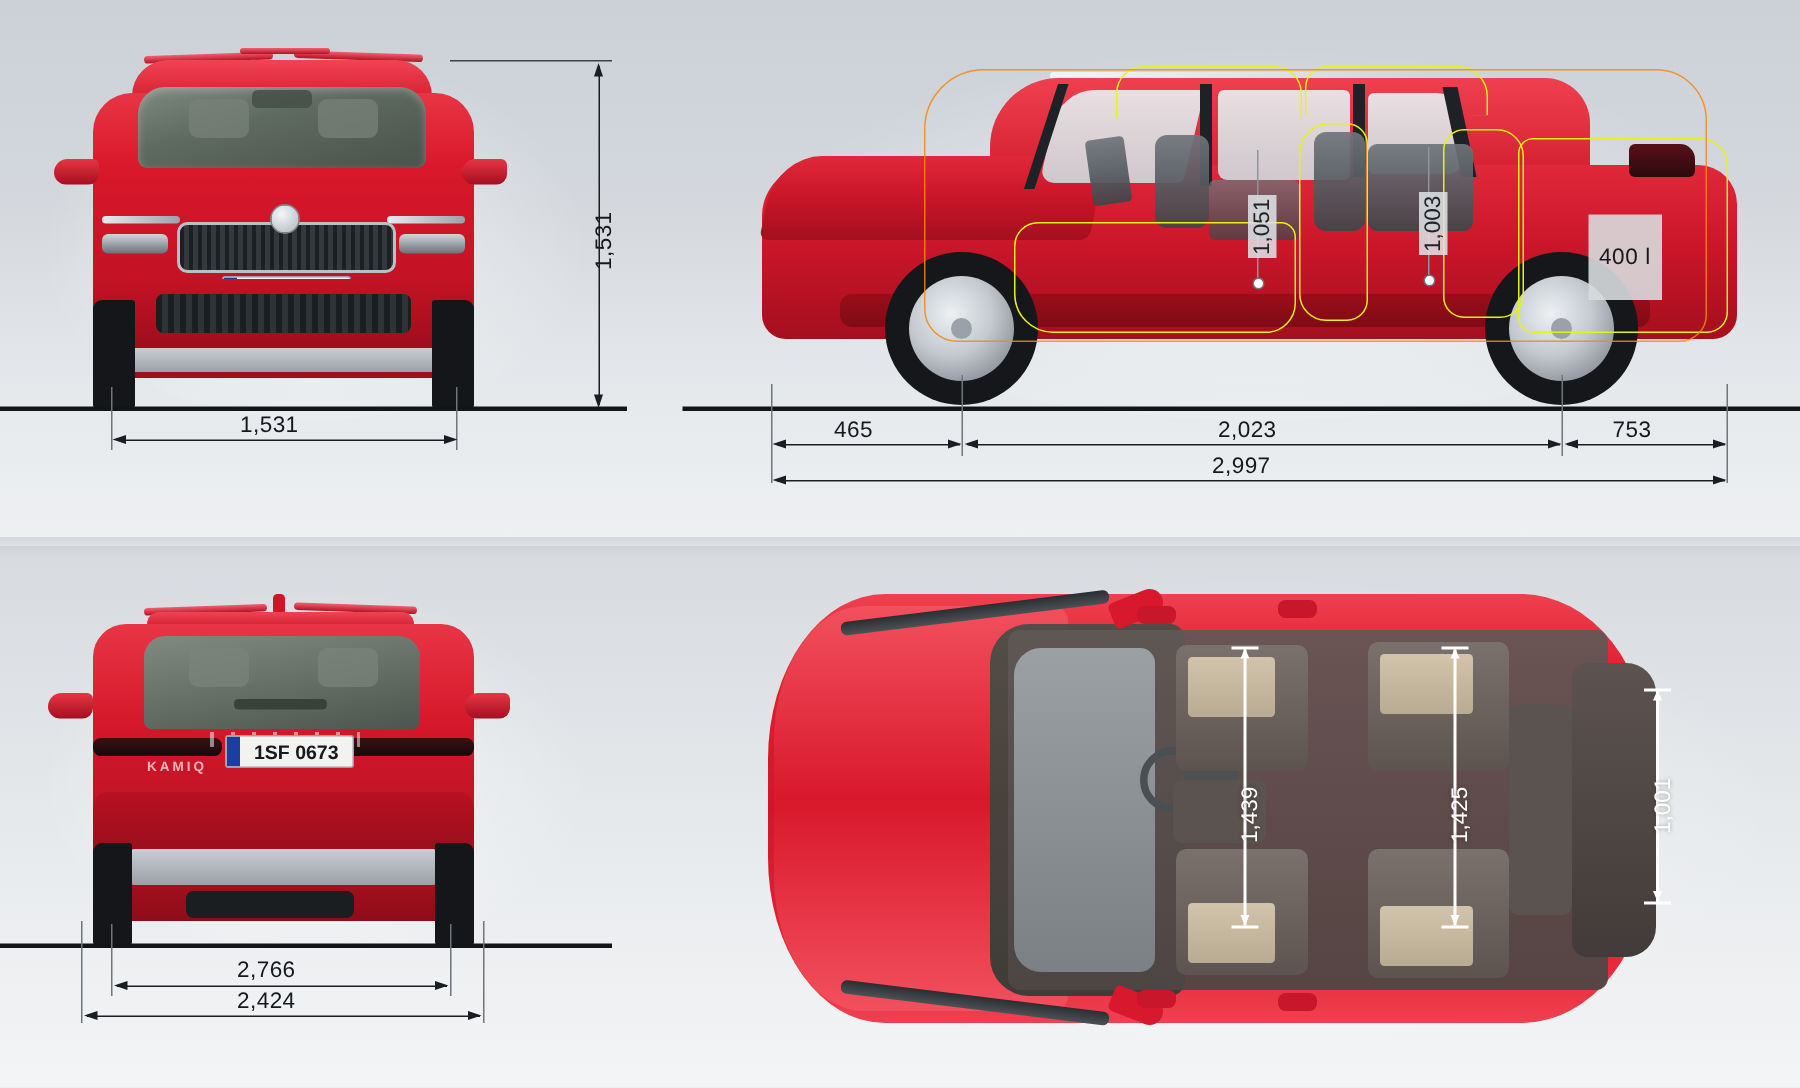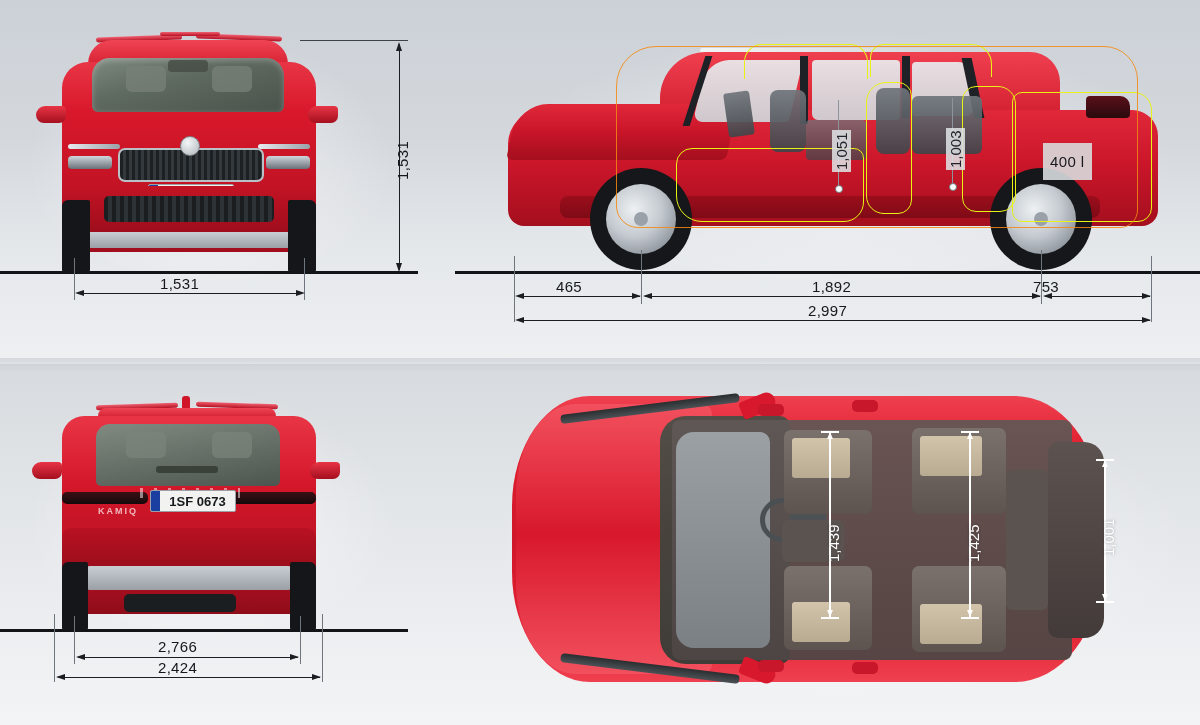--- a/index.html
+++ b/index.html
@@ -49,21 +49,21 @@
     transform-origin:0 0;transform:rotate(-90deg);text-shadow:0 0 3px rgba(0,0,0,.35);}
 
   
   .gleader{position:absolute;background:#8d949c;width:1.4px;}
   .gdot{position:absolute;width:6px;height:6px;border-radius:50%;background:#fff;border:1px solid #6f767e;}
   .glabel{position:absolute;font-size:15px;color:#20242a;white-space:nowrap;
     background:rgba(221,224,227,.88);padding:1px 2px;
     transform-origin:0 0;transform:rotate(-90deg);}
 
   .badge{position:absolute;font-size:15px;color:#17191d;background:rgba(216,219,222,.9);
-    padding:10px 7px;white-space:nowrap;letter-spacing:.4px;}
+    padding:20px 7px;white-space:nowrap;letter-spacing:.4px;margin-left:16px;}
 
   
   .fv-body{position:absolute;border-radius:26px 26px 10px 10px;
     background:linear-gradient(180deg,#e83545 0%,#d9182b 26%,#bf1224 72%,#a00e1d 100%);}
   .fv-roof{position:absolute;border-radius:24px 24px 0 0;
     background:linear-gradient(180deg,#ef4454,#cf1527);}
   .fv-wind{position:absolute;border-radius:18px 18px 6px 6px;
     background:linear-gradient(165deg,#7e8a80 0%,#5f6a60 40%,#49534b 100%);
     box-shadow:inset 0 2px 6px rgba(255,255,255,.28);}
   .fv-rail{position:absolute;height:5px;border-radius:3px;
@@ -259,26 +259,26 @@
     <div class="ext" style="left:1151px;top:256px;height:66px;"></div>
 
     <div class="dimline" style="left:518px;top:296px;width:122px;"></div>
     <div class="arrL" style="left:515px;top:293px;"></div>
     <div class="arrR" style="left:632px;top:293px;"></div>
     <div class="dimlabel" style="left:556px;top:278px;">465</div>
 
     <div class="dimline" style="left:645px;top:296px;width:395px;"></div>
     <div class="arrL" style="left:643px;top:293px;"></div>
     <div class="arrR" style="left:1032px;top:293px;"></div>
-    <div class="dimlabel" style="left:812px;top:278px;">1,892</div>
+    <div class="dimlabel" style="left:812px;top:278px;">2,023</div>
 
     <div class="dimline" style="left:1045px;top:296px;width:105px;"></div>
     <div class="arrL" style="left:1043px;top:293px;"></div>
     <div class="arrR" style="left:1142px;top:293px;"></div>
-    <div class="dimlabel" style="left:1033px;top:278px;">753</div>
+    <div class="dimlabel" style="left:1075px;top:278px;">753</div>
 
     <div class="dimline" style="left:518px;top:320px;width:632px;"></div>
     <div class="arrL" style="left:515px;top:317px;"></div>
     <div class="arrR" style="left:1142px;top:317px;"></div>
     <div class="dimlabel" style="left:808px;top:302px;">2,997</div>
   </div>
 
   <div>
     <div class="glow" style="left:20px;top:385px;width:380px;height:250px;background:radial-gradient(ellipse at 50% 55%,rgba(255,255,255,.55),rgba(255,255,255,0) 68%);"></div>
 

